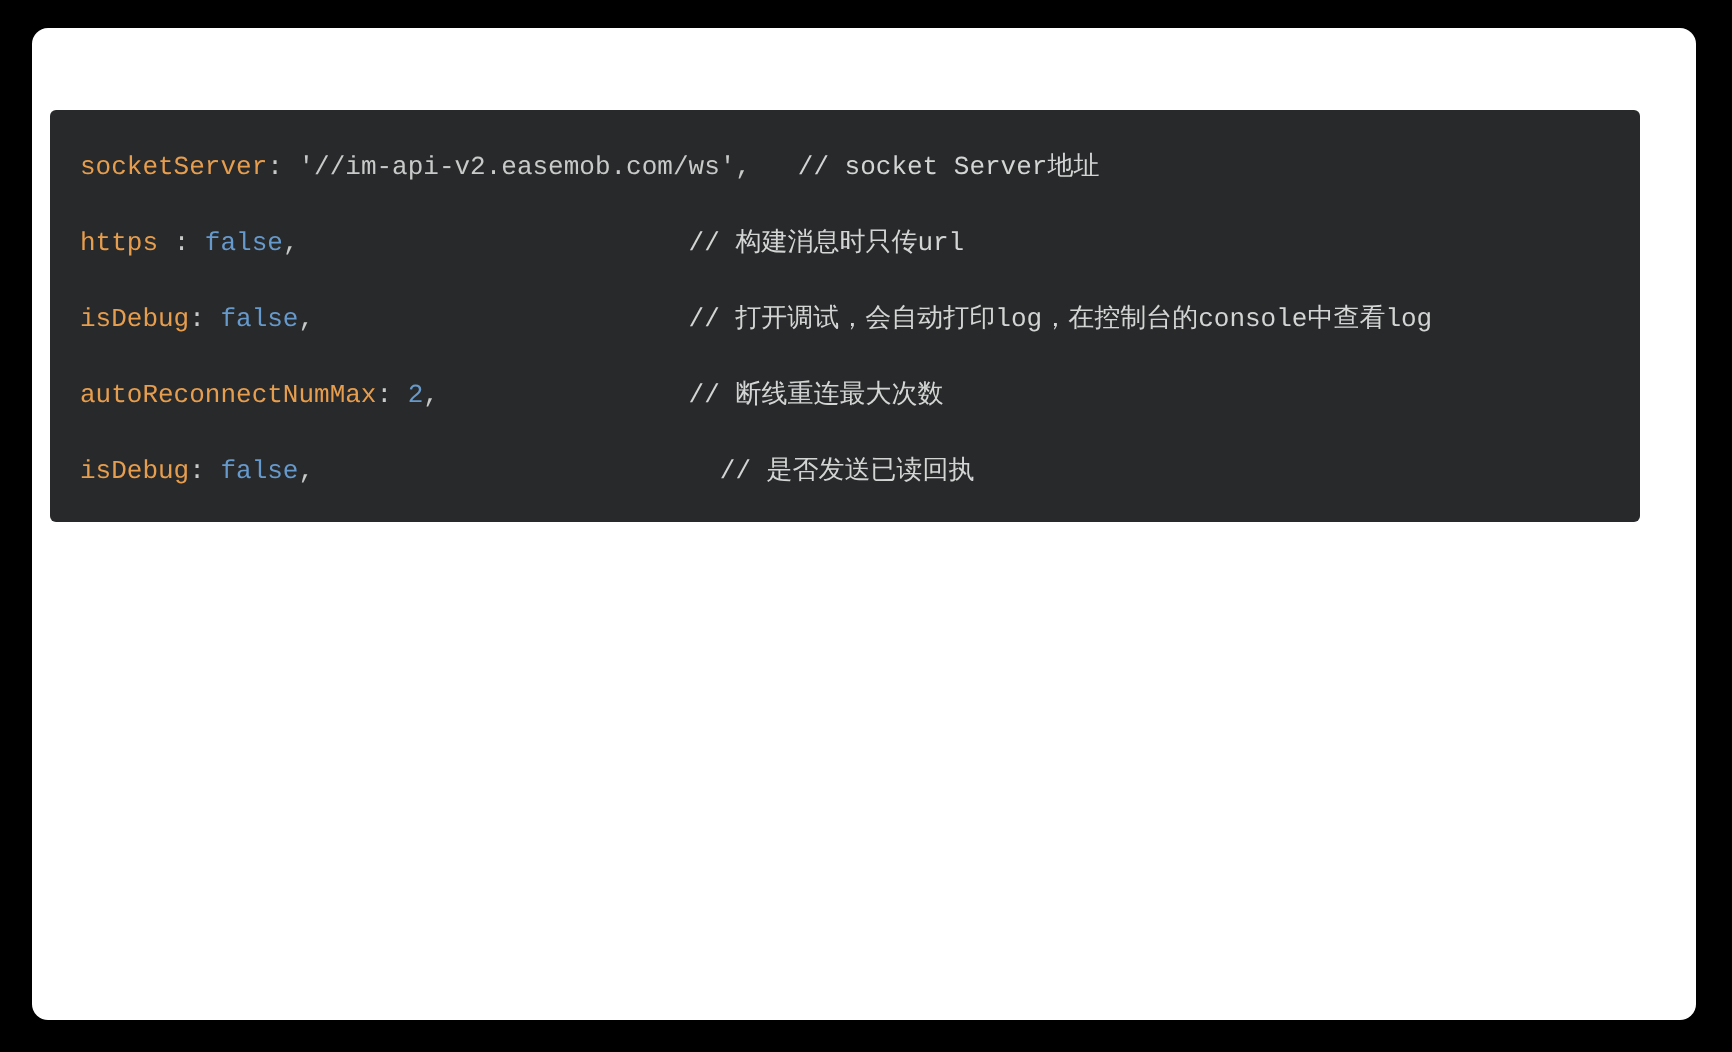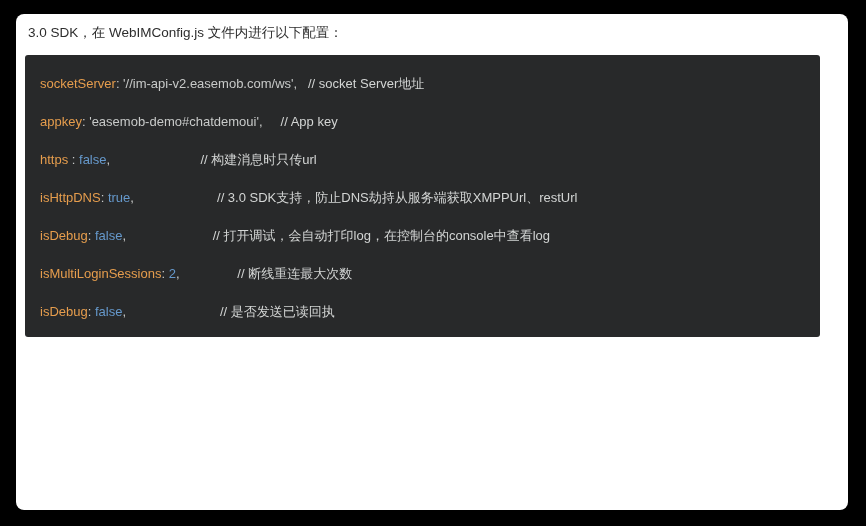--- a/index.html
+++ b/index.html
@@ -40,41 +40,38 @@
     position:absolute;
     left:9px;top:41px;
     width:765px;
     background:var(--code-bg);
     border-radius:3px;
     padding:10px 15px 6px 15px;
   }
   .code-line{
     height:38px;
     line-height:38px;
-    font-family:Liberation Sans, sans-serif;
+    font-family:Liberation Mono, monospace;
     font-size:13px;
     white-space:pre;
     color:var(--c-punct);
   }
   .tok-key{color:var(--c-key);}
   .tok-string{color:var(--c-string);}
   .tok-literal{color:var(--c-literal);}
   .tok-comment{color:var(--c-comment);}
   .tok-punct{color:var(--c-punct);}
 </style>
 </head>
 <body>
 
 <div class="card">
-  <p class="header">3.0 SDK，在 WebIMConfig.js 文件内进行以下配置：</p>
 
   <div class="code-block">
     <div id="code-lines">
         <div class="code-line"><span class="tok-key">socketServer</span><span class="tok-punct">: </span><span class="tok-string">'//im-api-v2.easemob.com/ws'</span><span class="tok-punct">,</span><span class="tok-punct">   </span><span class="tok-comment">// socket Server地址</span></div>
-        <div class="code-line"><span class="tok-key">appkey</span><span class="tok-punct">: </span><span class="tok-string">'easemob-demo#chatdemoui'</span><span class="tok-punct">,</span><span class="tok-punct">     </span><span class="tok-comment">// App key</span></div>
         <div class="code-line"><span class="tok-key">https</span><span class="tok-punct"> : </span><span class="tok-literal">false</span><span class="tok-punct">,</span><span class="tok-punct">                         </span><span class="tok-comment">// 构建消息时只传url</span></div>
-        <div class="code-line"><span class="tok-key">isHttpDNS</span><span class="tok-punct">: </span><span class="tok-literal">true</span><span class="tok-punct">,</span><span class="tok-punct">                       </span><span class="tok-comment">// 3.0 SDK支持，防止DNS劫持从服务端获取XMPPUrl、restUrl</span></div>
         <div class="code-line"><span class="tok-key">isDebug</span><span class="tok-punct">: </span><span class="tok-literal">false</span><span class="tok-punct">,</span><span class="tok-punct">                        </span><span class="tok-comment">// 打开调试，会自动打印log，在控制台的console中查看log</span></div>
-        <div class="code-line"><span class="tok-key">isMultiLoginSessions</span><span class="tok-punct">: </span><span class="tok-literal">2</span><span class="tok-punct">,</span><span class="tok-punct">                </span><span class="tok-comment">// 断线重连最大次数</span></div>
+        <div class="code-line"><span class="tok-key">autoReconnectNumMax</span><span class="tok-punct">: </span><span class="tok-literal">2</span><span class="tok-punct">,</span><span class="tok-punct">                </span><span class="tok-comment">// 断线重连最大次数</span></div>
         <div class="code-line"><span class="tok-key">isDebug</span><span class="tok-punct">: </span><span class="tok-literal">false</span><span class="tok-punct">,</span><span class="tok-punct">                          </span><span class="tok-comment">// 是否发送已读回执</span></div>
       </div>
   </div>
 </div>
 
 </body></html>

